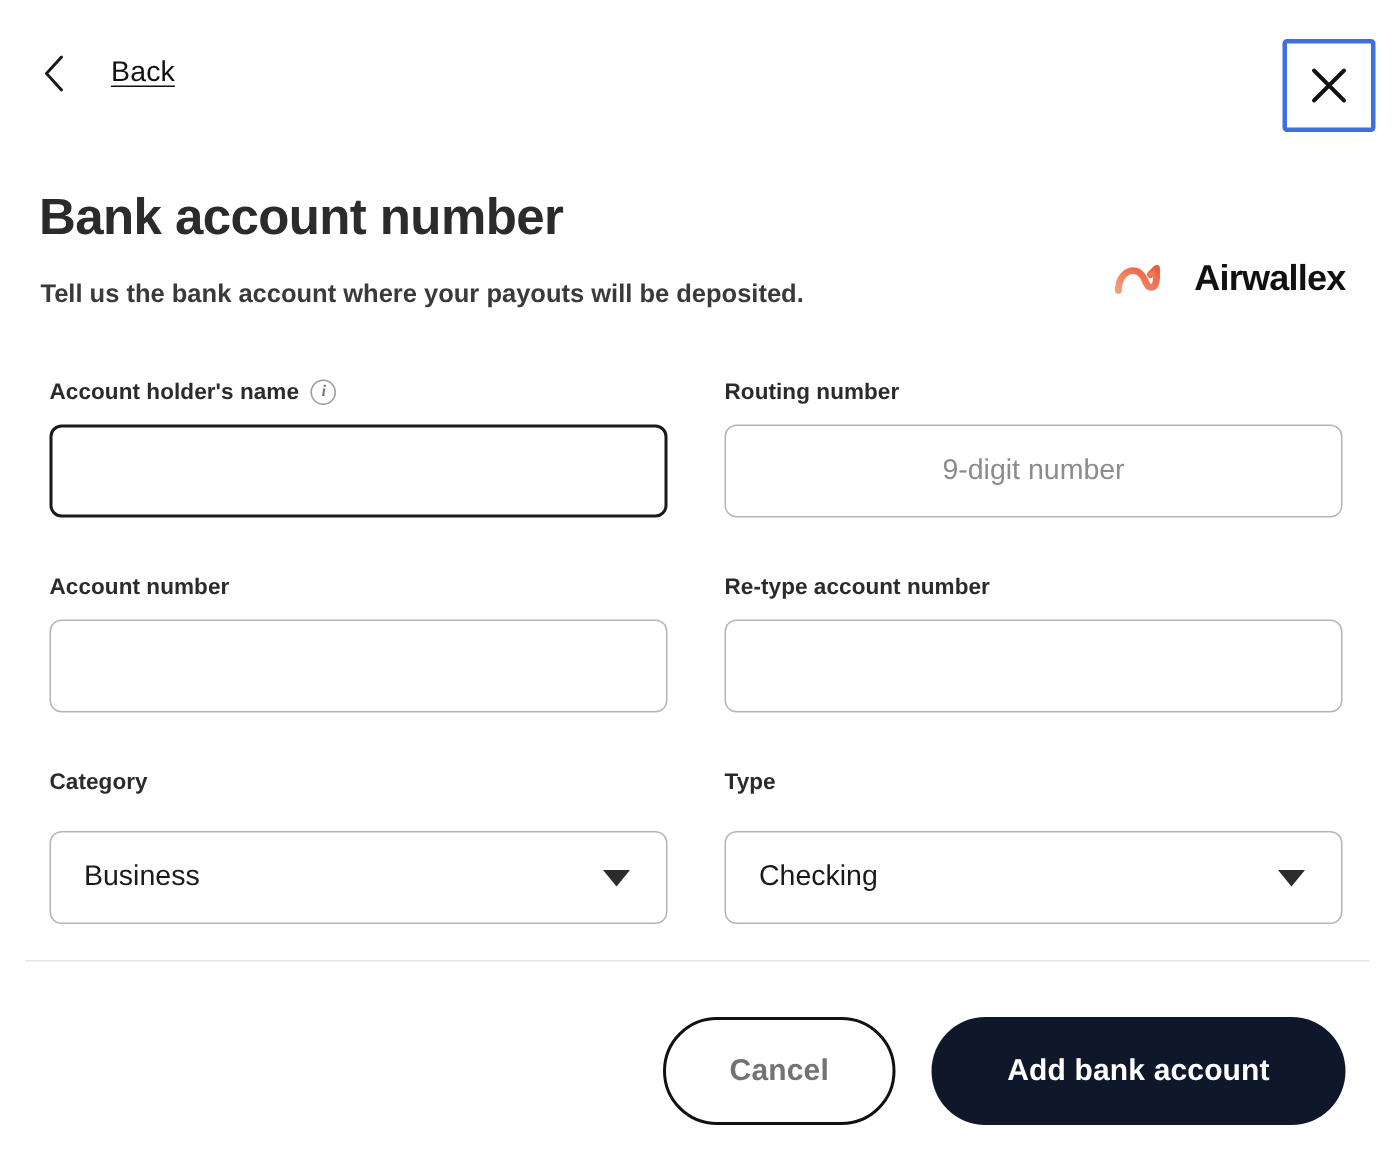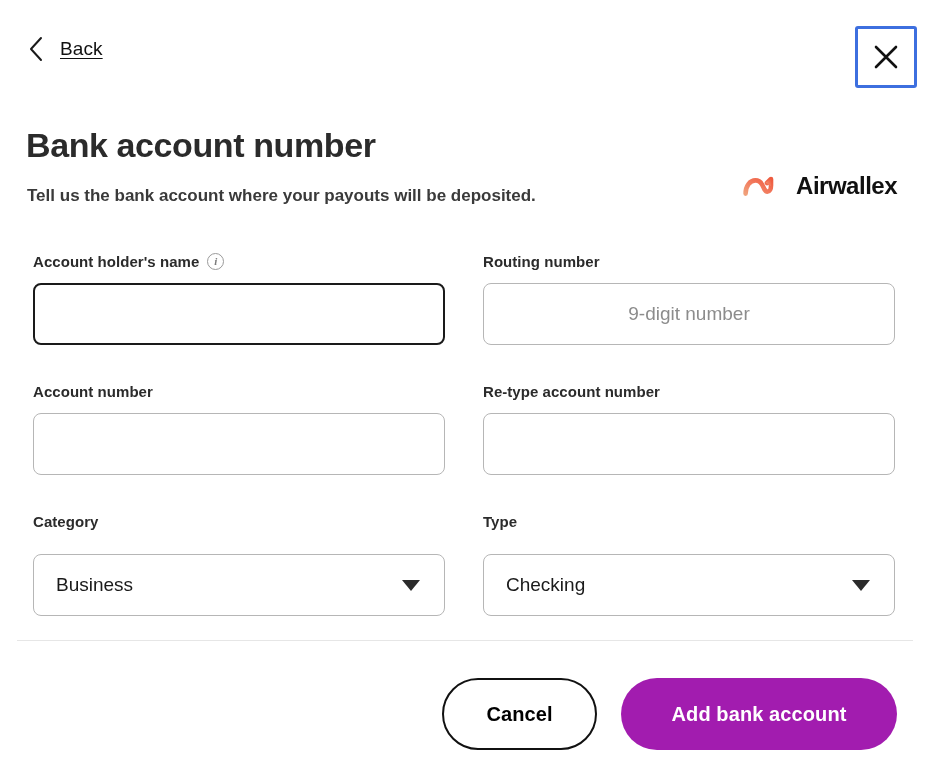--- a/index.html
+++ b/index.html
@@ -27,21 +27,21 @@
     width: 930px;
     height: 108px;
   }
 
   .back-link {
     position: absolute;
     left: 28px;
     top: 36px;
     display: flex;
     align-items: center;
-    gap: 16px;
+    gap: 30px;
     cursor: pointer;
     user-select: none;
   }
   .back-chevron {
     display: block;
     width: 16px;
     height: 26px;
     color: #1a1a1a;
   }
   .back-label {
@@ -227,25 +227,25 @@
     cursor: pointer;
     display: inline-flex;
     align-items: center;
     justify-content: center;
     font-family: "Liberation Sans", sans-serif;
   }
   .btn-secondary {
     width: 155px;
     background: #ffffff;
     border: 2px solid #111111;
-    color: #000000;
+    color: #737373;
   }
   .btn-primary {
     width: 276px;
-    background: #a21caf;
+    background: #0f172a;
     border: none;
     color: #ffffff;
   }
 </style>
 </head>
 <body>
 
 <div class="page">
 
   <div class="topbar">

